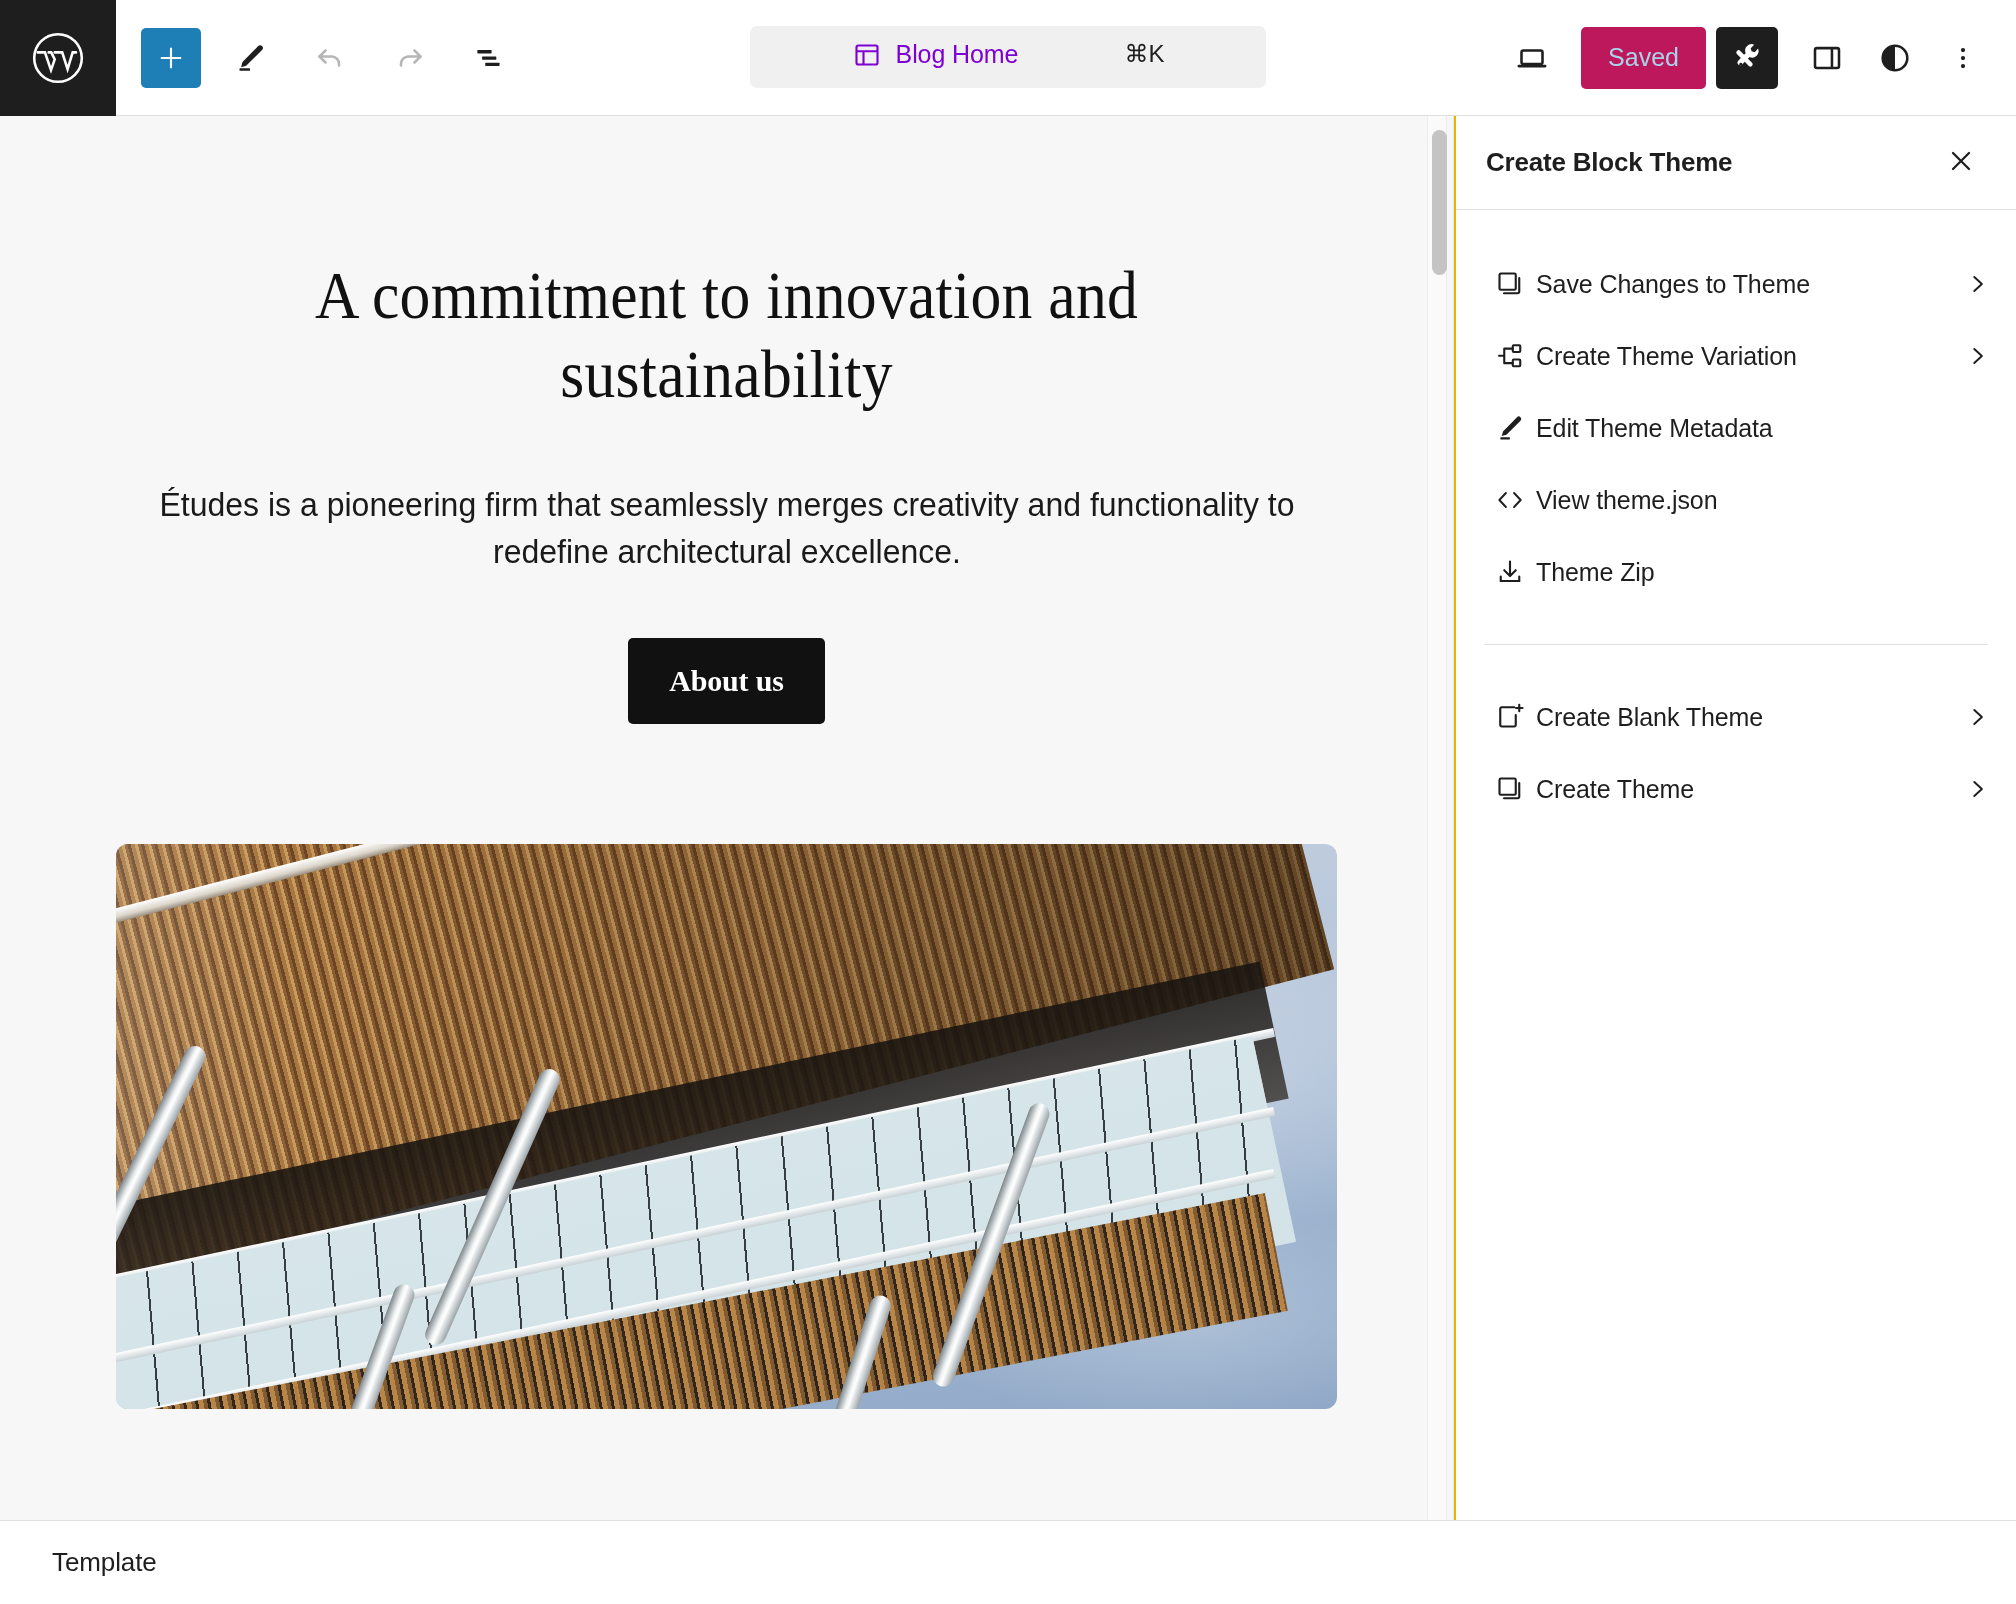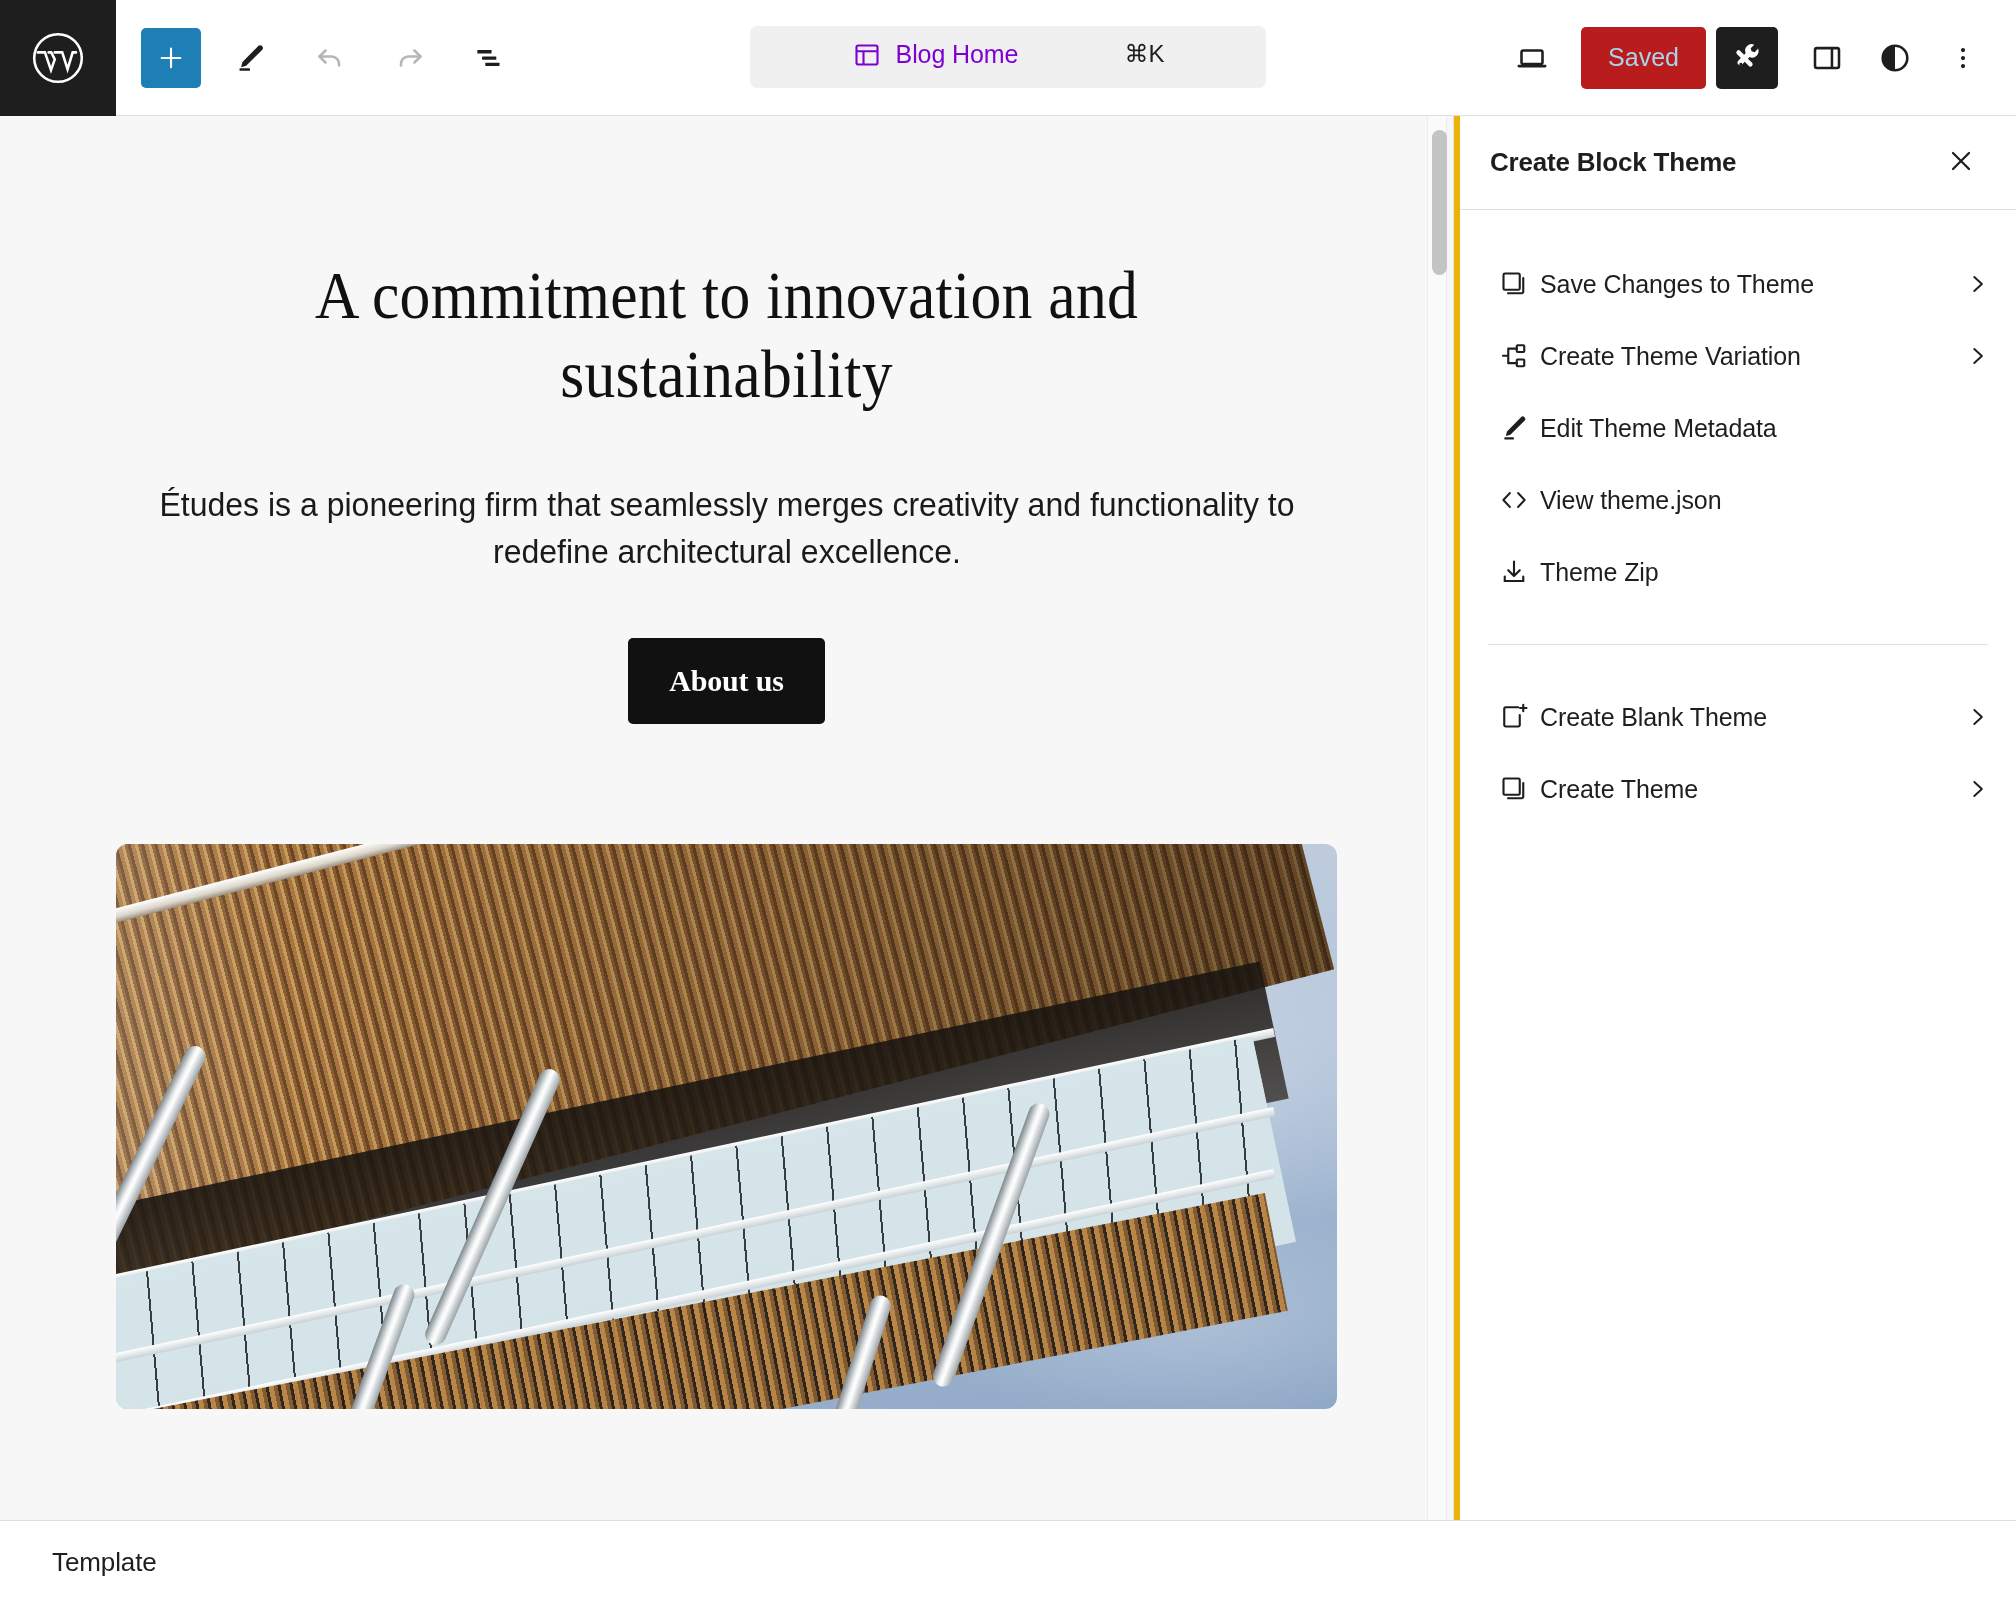--- a/index.html
+++ b/index.html
@@ -108,21 +108,21 @@
   }
 
   .toolbar-right {
     margin-left: auto;
     display: flex;
     align-items: center;
     padding-right: 22px;
     gap: 0;
   }
   .saved-btn {
-    background: #b91c1c;
+    background: #be185d;
     color: #a9d3ea;
     font-size: 25px;
     height: 62px;
     padding: 0 27px;
     border: none;
     border-radius: 5px;
     margin: 0 10px 0 18px;
     cursor: default;
     font-family: "Liberation Sans", sans-serif;
   }
@@ -351,21 +351,21 @@
     background: #c4c4c4;
     border-radius: 8px;
     cursor: grab;
   }
 
   
   .side-panel {
     flex: 0 0 562px;
     width: 562px;
     background: #ffffff;
-    border-left: 6px solid #eab308;
+    border-left: 2px solid #eab308;
     display: flex;
     flex-direction: column;
   }
   .panel-header {
     height: 94px;
     flex: 0 0 94px;
     display: flex;
     align-items: center;
     justify-content: space-between;
     padding: 0 28px 0 30px;

